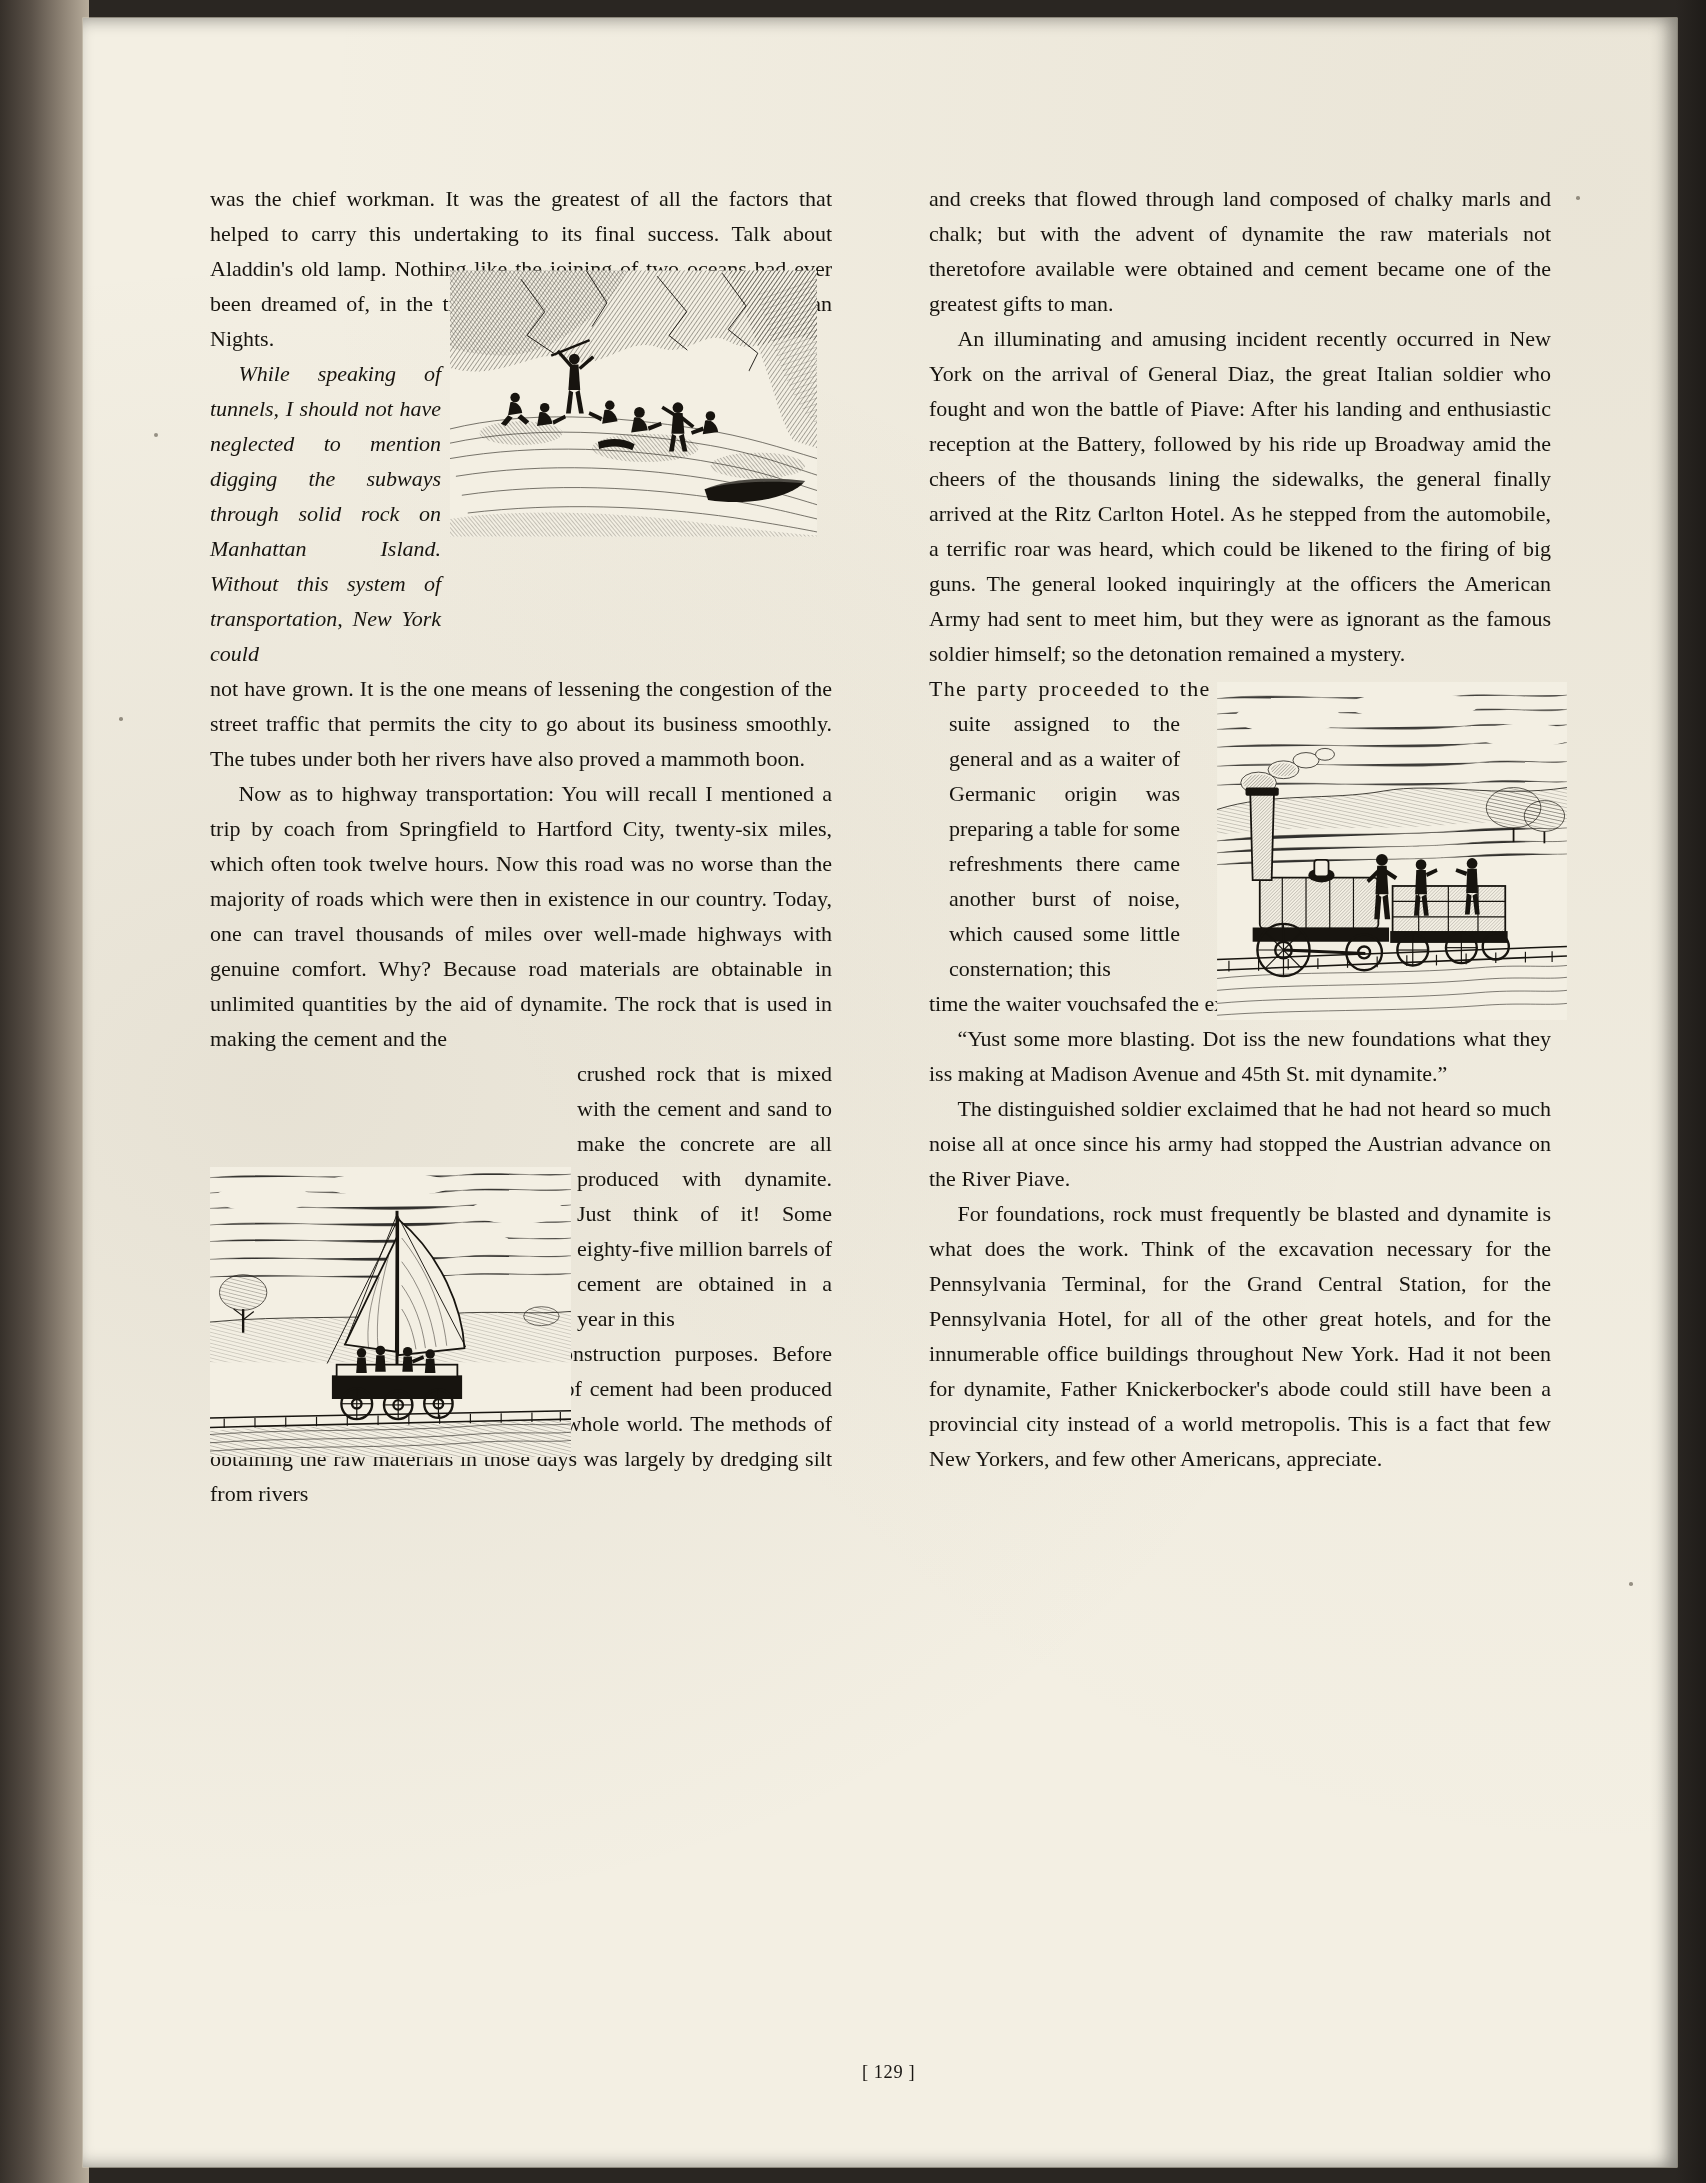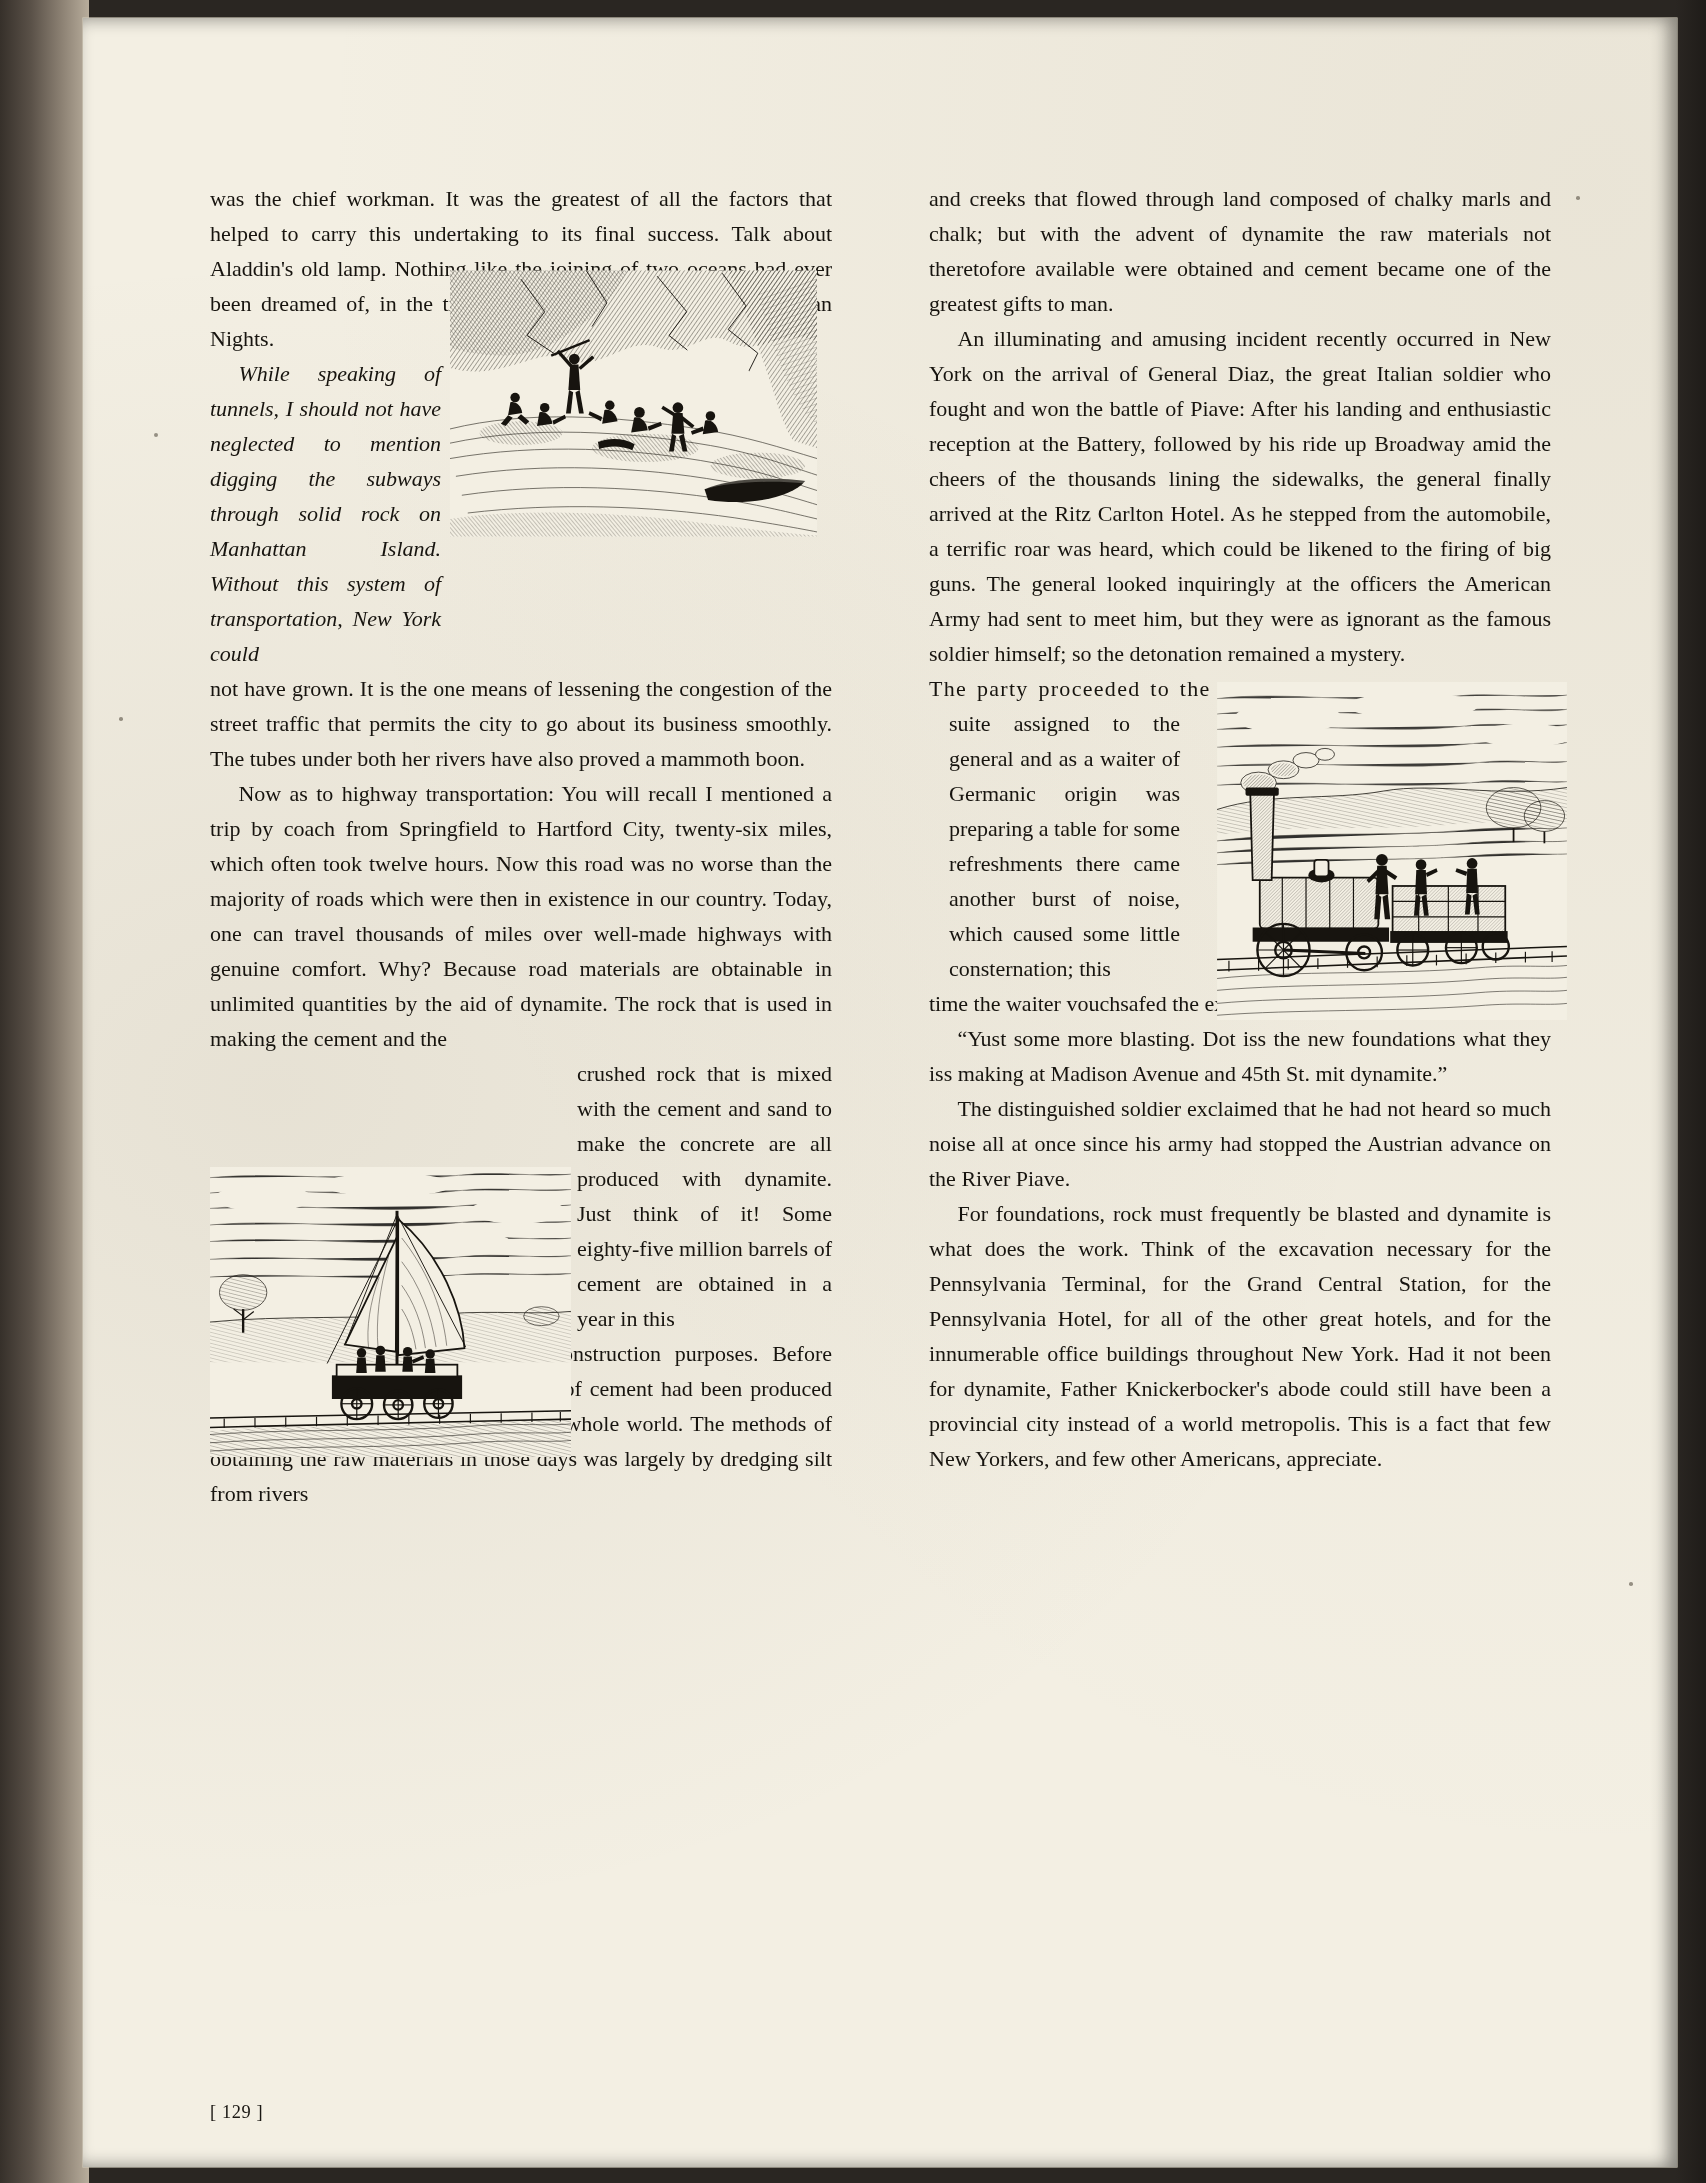--- a/index.html
+++ b/index.html
@@ -126,24 +126,24 @@
     top: 986px;
     width: 361px;
     height: 290px;
   }
 
   .folio {
     position: absolute;
     left: 0;
     top: 1881px;
     width: 1357px;
+    text-align: center;
     font-size: 18.4px;
     color: #1a1713;
     letter-spacing: 0.6px;
-    margin-top: 40px;
   }
 
   
   .mark {
     position: absolute;
     background: #4a4336;
     opacity: 0.55;
     border-radius: 50%;
   }
 </style>

